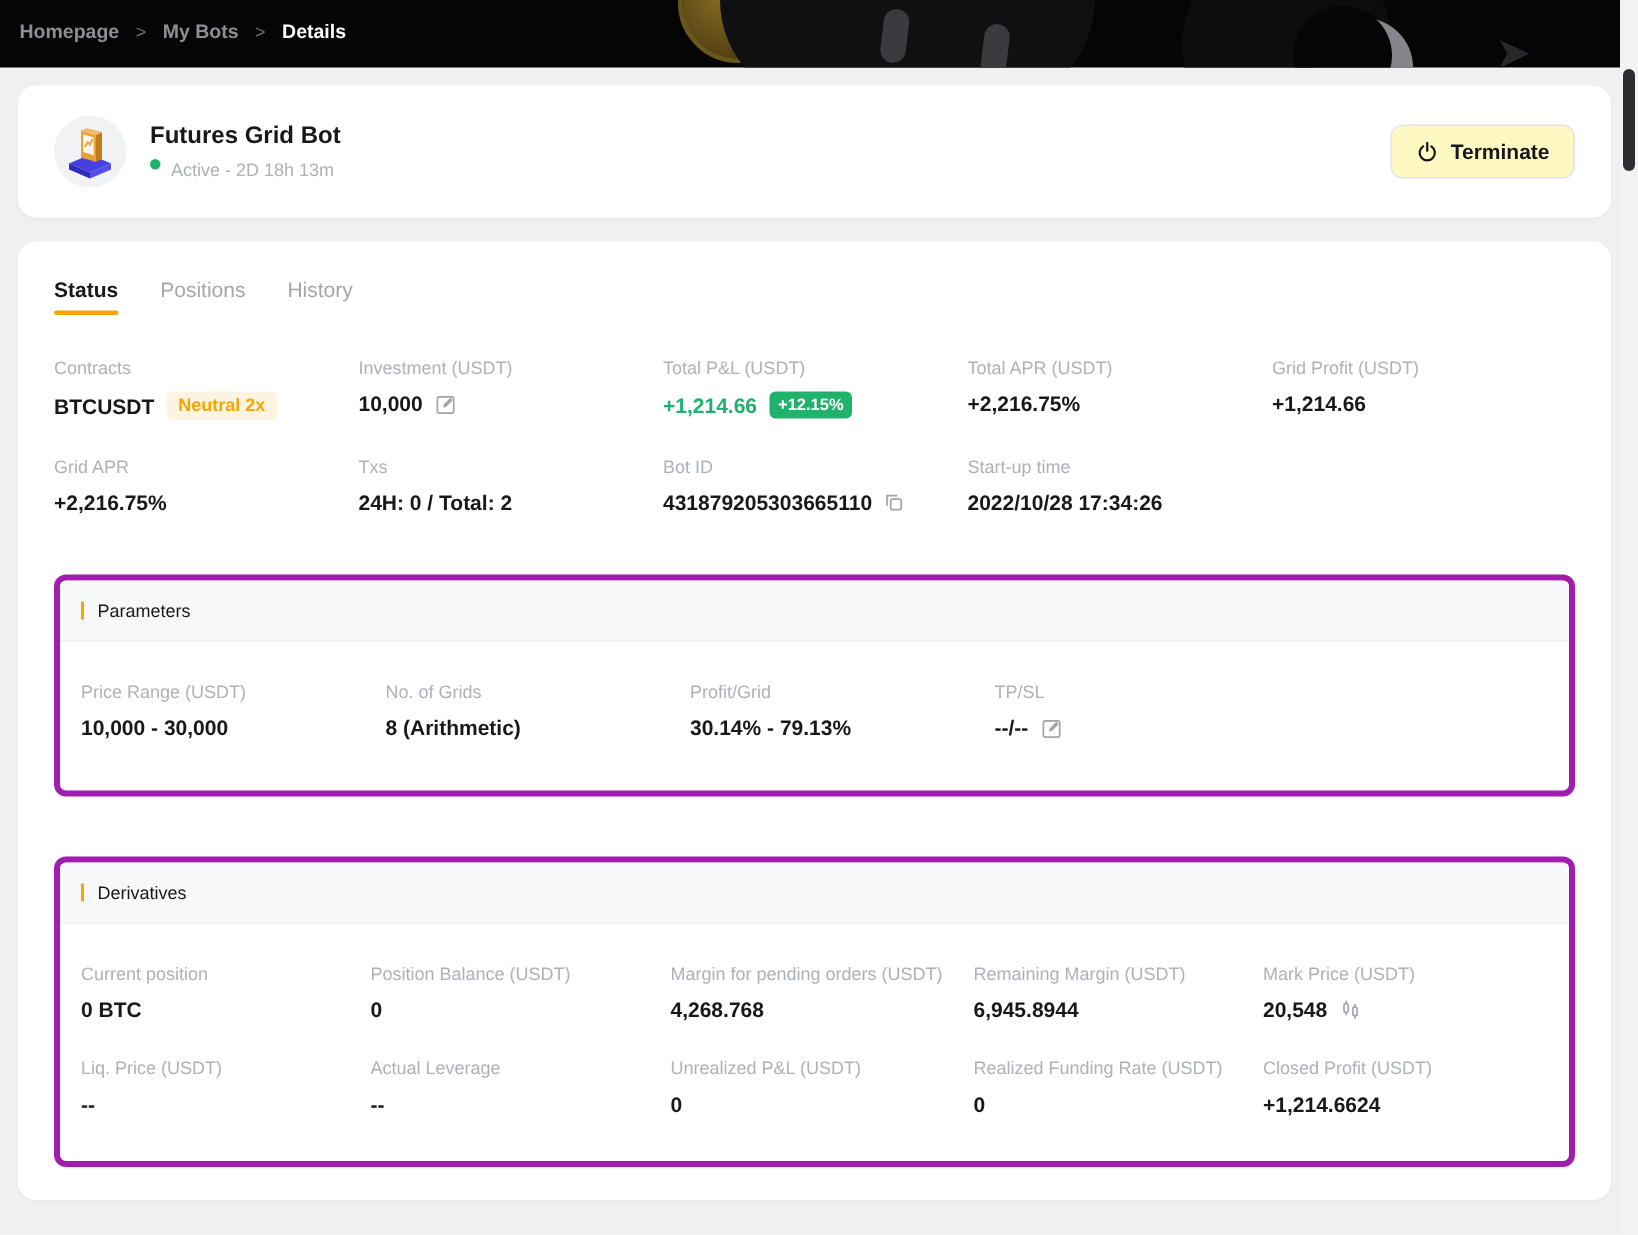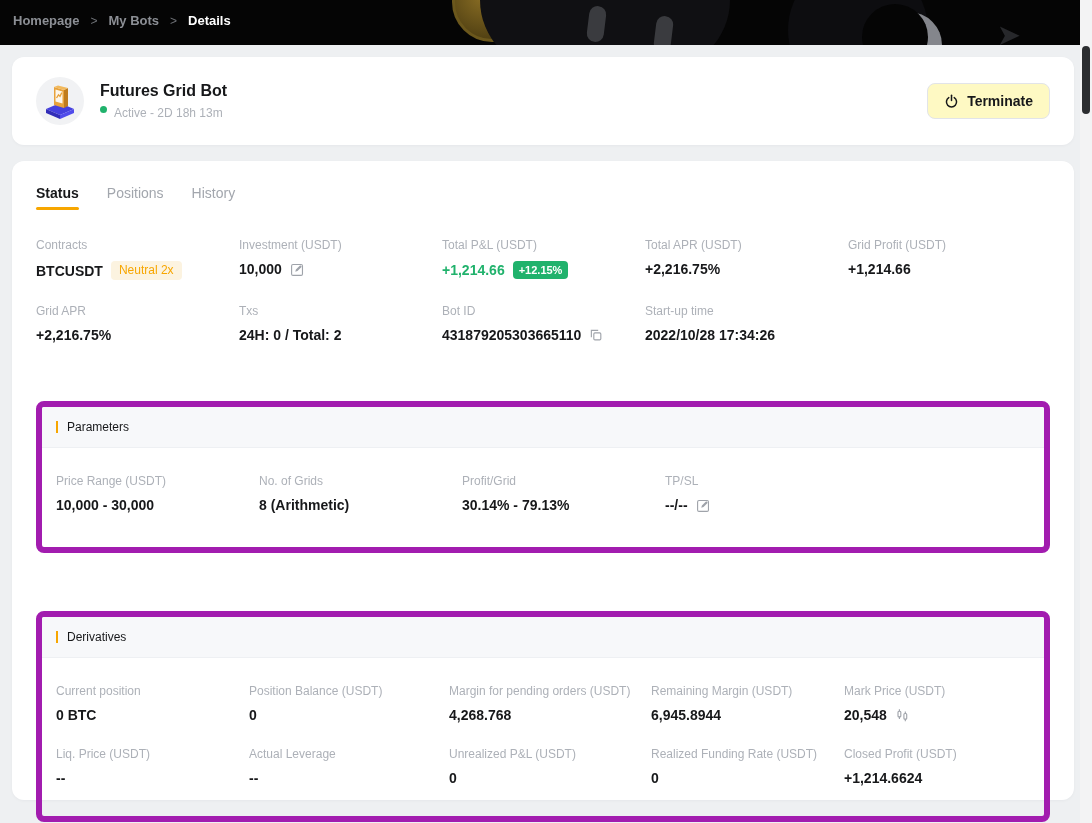--- a/index.html
+++ b/index.html
@@ -45,27 +45,27 @@
   .main-card { top:161px; height:639px; padding:24px; }
   .tabs { display:flex; gap:28px; margin-bottom:28px; }
   .tab { font-size:14px; color:#a2a6ad; font-weight:500; padding-bottom:9px; cursor:pointer; position:relative; }
   .tab.active { color:#17181a; font-weight:700; }
   .tab.active::after { content:""; position:absolute; left:0; right:0; bottom:0; height:3px;
     background:#f7a600; border-radius:2px; }
   .stats-grid { display:grid; grid-template-columns:203px 203px 203px 203px 1fr; row-gap:24px; }
   .stat-label { font-size:12px; color:#adb1b8; margin-bottom:9px; }
   .stat-value { font-size:14px; font-weight:700; color:#17181a; display:flex; align-items:center; gap:8px; }
   .stat-value.green { color:#20b26c; }
-  .badge-orange { font-size:12px; font-weight:400; color:#f7a600; background:#fcf3e0; padding:3px 8px;
+  .badge-orange { font-size:12px; font-weight:700; color:#f7a600; background:#fcf3e0; padding:3px 8px;
     border-radius:4px; line-height:1.1; }
   .badge-green { font-size:11px; font-weight:700; color:#fff; background:#20b26c; padding:3px 6px;
     border-radius:4px; line-height:1.1; }
   .icon-btn { display:inline-flex; align-items:center; cursor:pointer; line-height:0; }
   
-  .section-box { border:6px solid #a21caf; border-radius:8px; margin-top:58px; overflow:hidden; }
+  .section-box { border:4px solid #a21caf; border-radius:8px; margin-top:40px; overflow:hidden; }
   .section-header { display:flex; align-items:center; gap:9px; background:#f7f8fa; padding:13px 14px;
     border-bottom:1px solid #eef0f3; font-size:12px; color:#17181a; }
   .section-bar { width:2px; height:12px; background:#f7a600; flex:none; }
   .params-grid { display:grid; grid-template-columns:203px 203px 203px 1fr; padding:26px 14px 34px; }
   .deriv-grid { display:grid; grid-template-columns:193px 200px 202px 193px 1fr; row-gap:24px; padding:26px 14px 30px; }
 </style>
 </head>
 <body>
 
 <div class="banner">

